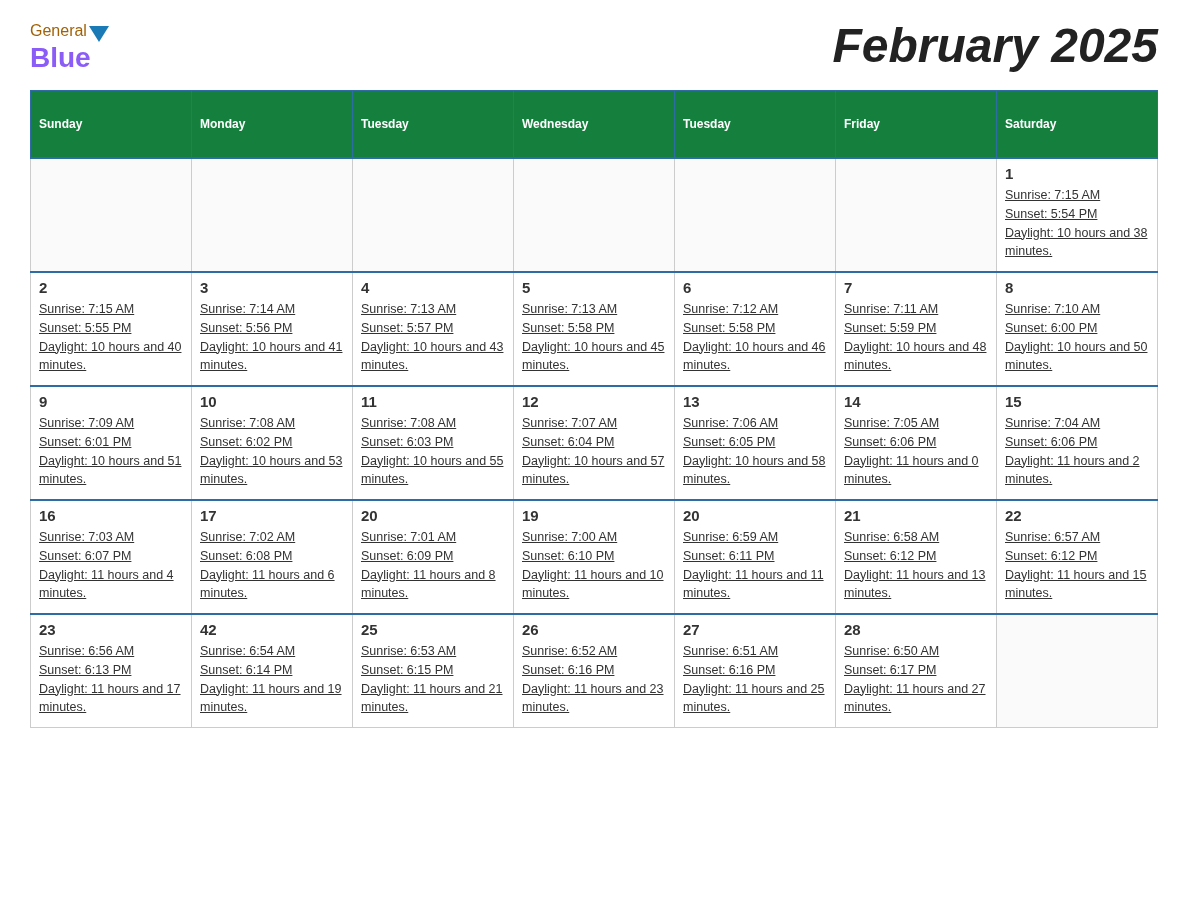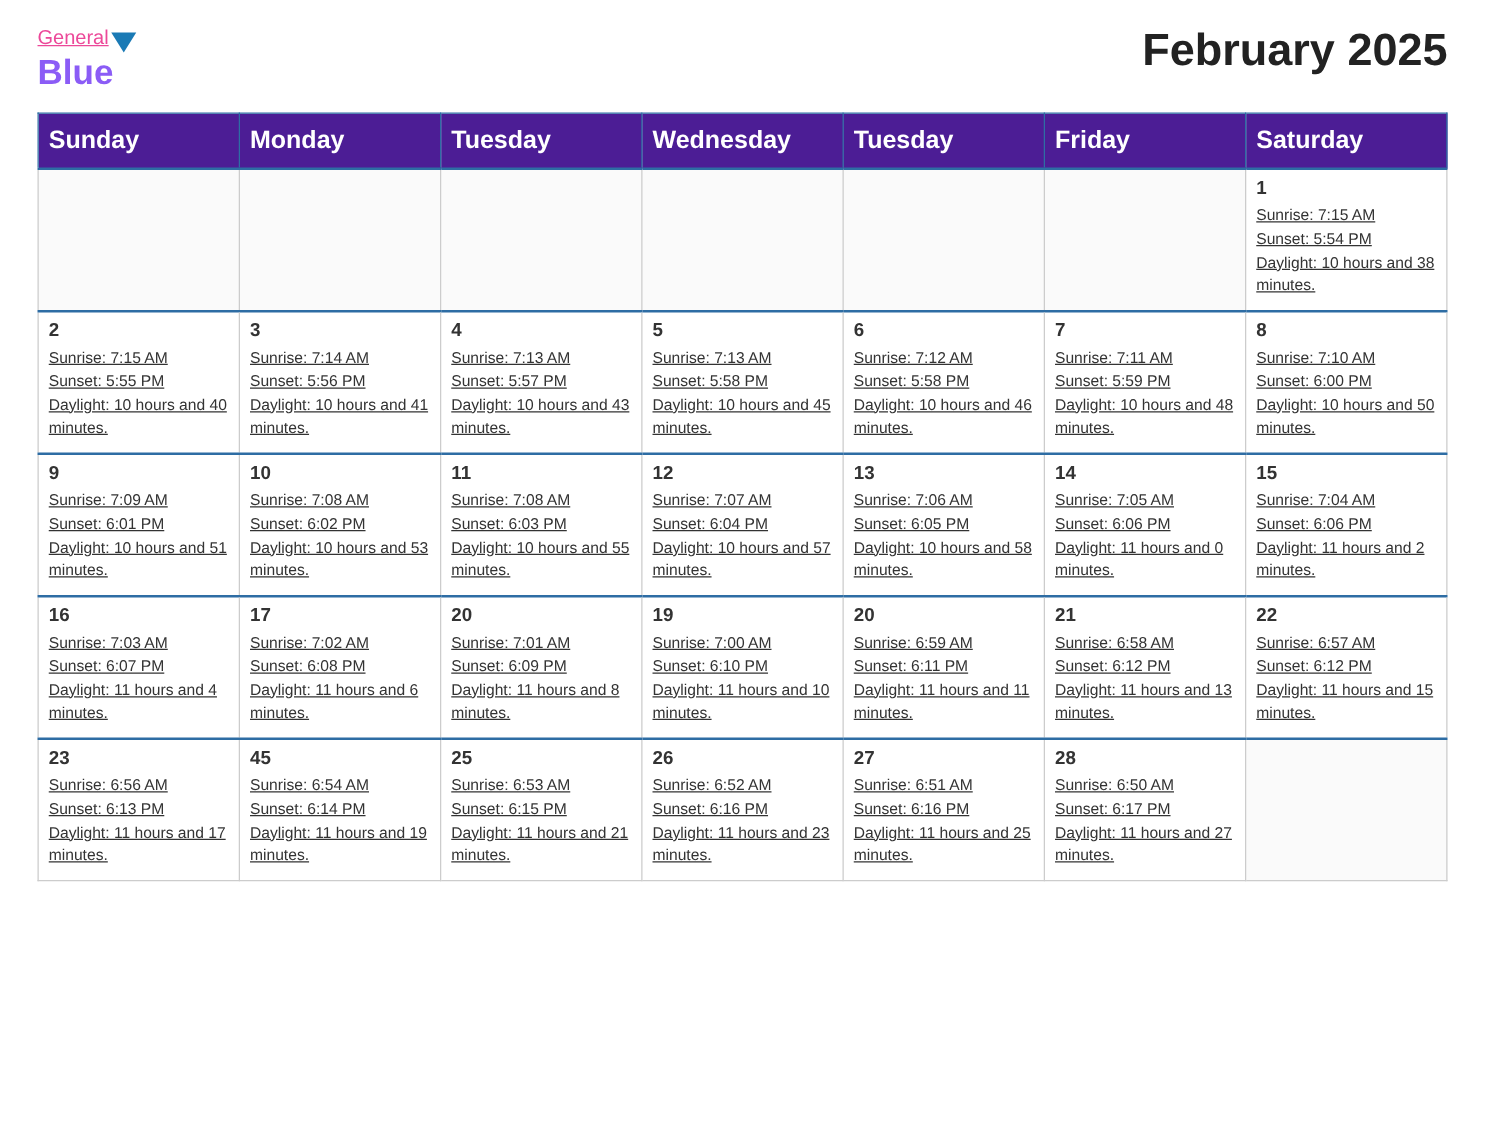--- a/index.html
+++ b/index.html
@@ -15,21 +15,21 @@
       display: flex;
       justify-content: space-between;
       align-items: flex-start;
       margin-bottom: 16px;
     }
     .logo {
       display: flex;
       flex-direction: column;
       align-items: flex-start;
     }
-    .logo-general { color: #ec4899; text-decoration: underline; }
+    .logo-general { color: #a16207; }
     .logo-arrow {
       width: 0;
       height: 0;
       border-left: 10px solid transparent;
       border-right: 10px solid transparent;
       border-top: 16px solid #1a7ab5;
       margin: 0 2px;
       margin-top: 6px;
     }
     .logo-blue {
@@ -38,41 +38,42 @@
       font-weight: bold;
     }
     .logo-row {
       display: flex;
       align-items: center;
     }
     .title-area {
       text-align: right;
     }
     .page-title {
-      font-size: 36px;
+      font-size: 48px;
       font-weight: bold;
       color: #222;
       line-height: 1.1;
+      font-style: italic;
     }
     .subtitle {
       font-size: 22px;
       color: #555;
       margin-top: 4px;
     }
     .calendar {
       width: 100%;
       border-collapse: collapse;
       border: 1px solid #aaa;
     }
     .calendar th {
-      background-color: #4c1d95;
+      background-color: #15803d;
       color: #fff;
-      font-size: 20px;
+      font-size: 12px;
       font-weight: bold;
-      padding: 10px 8px;
+      padding: 26px 8px;
       text-align: left;
       border: 1px solid #2e6da4;
     }
     .calendar td {
       vertical-align: top;
       padding: 6px 8px;
       border: 1px solid #ccc;
       font-size: 13px;
       min-height: 110px;
       width: calc(100% / 7);
@@ -275,21 +276,21 @@
       </tr>
       <tr>
         <td>
           <div class="cell-inner">
             <div class="day-number">23</div>
             <div class="sun-info">Sunrise: 6:56 AM<br>Sunset: 6:13 PM<br>Daylight: 11 hours and 17 minutes.</div>
           </div>
         </td>
         <td>
           <div class="cell-inner">
-            <div class="day-number">45</div>
+            <div class="day-number">42</div>
             <div class="sun-info">Sunrise: 6:54 AM<br>Sunset: 6:14 PM<br>Daylight: 11 hours and 19 minutes.</div>
           </div>
         </td>
         <td>
           <div class="cell-inner">
             <div class="day-number">25</div>
             <div class="sun-info">Sunrise: 6:53 AM<br>Sunset: 6:15 PM<br>Daylight: 11 hours and 21 minutes.</div>
           </div>
         </td>
         <td>

